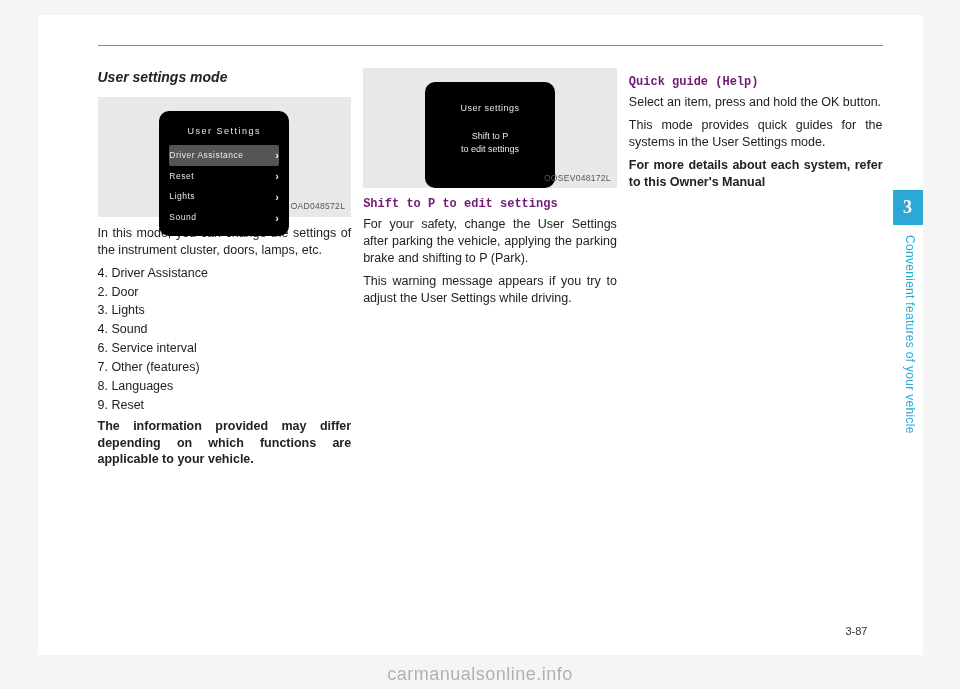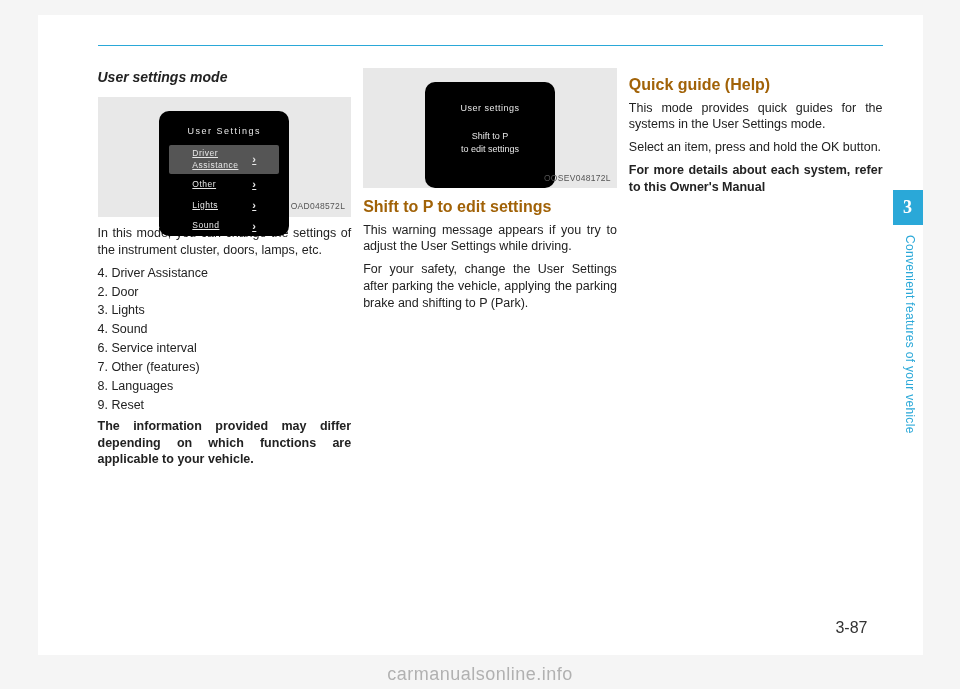--- a/index.html
+++ b/index.html
@@ -37,25 +37,25 @@
       line-height: 1.35;
       color: #222;
     }
     .section-title {
       font-style: italic;
       font-weight: bold;
       font-size: 14px;
       margin-bottom: 10px;
     }
     .subhead {
-      font-family: Liberation Sans, sans-serif;
-      font-weight: bold;
-      font-size: 16px;
+      font-family: Liberation Mono, monospace;
+      font-weight: bold;
+      font-size: 12px;
       margin: 6px 0 4px;
-      color: #a16207;
+      color: #701a75;
     }
     .para {
       text-align: justify;
       margin-bottom: 6px;
     }
     .list-item {
       margin-bottom: 2px;
     }
     .bold-para {
       font-weight: bold;
@@ -97,24 +97,23 @@
     .screen-title {
       text-align: center;
       letter-spacing: 1.5px;
       font-size: 9px;
       margin-bottom: 8px;
     }
     .menu-row {
       display: flex;
       justify-content: space-between;
       align-items: center;
-      padding: 3px 23px;
+      padding: 3px 0;
       font-size: 8.5px;
       letter-spacing: 0.5px;
-      text-decoration: underline;
     }
     .menu-row.sel {
       background: #555;
       border-radius: 2px;
     }
     .chev {
       font-size: 11px;
       font-weight: bold;
     }
     .screen2 {
@@ -157,21 +156,21 @@
       writing-mode: vertical-rl;
       color: #2aa8d8;
       font-size: 12px;
       letter-spacing: 0.3px;
       font-family: Arial, sans-serif;
     }
     .page-num {
       position: absolute;
       bottom: 18px;
       right: 55px;
-      font-size: 16px;
+      font-size: 11px;
       color: #333;
     }
     .watermark {
       position: absolute;
       bottom: 4px;
       left: 50%;
       transform: translateX(-50%);
       font-size: 18px;
       color: rgba(120,120,120,0.55);
       letter-spacing: 0.5px;
@@ -190,21 +189,21 @@
       <div class="section-title">User settings mode</div>
 
       <div class="figure">
         <div class="screen">
           <div class="screen-title">User Settings</div>
           <div class="menu-row sel">
             <span>Driver Assistance</span>
             <span class="chev">›</span>
           </div>
           <div class="menu-row">
-            <span>Other</span>
+            <span>Reset</span>
             <span class="chev">›</span>
           </div>
           <div class="menu-row">
             <span>Lights</span>
             <span class="chev">›</span>
           </div>
           <div class="menu-row">
             <span>Sound</span>
             <span class="chev">›</span>
           </div>
@@ -230,28 +229,28 @@
           <div class="screen2-title">User settings</div>
           <div class="screen2-msg">
             <span>Shift to P</span><br>
             <span>to edit settings</span>
           </div>
         </div>
         <div class="fig-caption">OOSEV048172L</div>
       </div>
 
       <div class="subhead">Shift to P to edit settings</div>
+      <div class="para">For your safety, change the User Settings after parking the vehicle, applying the parking brake and shifting to P (Park).</div>
       <div class="para">This warning message appears if you try to adjust the User Settings while driving.</div>
-      <div class="para">For your safety, change the User Settings after parking the vehicle, applying the parking brake and shifting to P (Park).</div>
     </div>
 
     <div class="col">
       <div class="subhead">Quick guide (Help)</div>
+      <div class="para">Select an item, press and hold the OK button.</div>
       <div class="para">This mode provides quick guides for the systems in the User Settings mode.</div>
-      <div class="para">Select an item, press and hold the OK button.</div>
       <div class="bold-para" style="margin-top:0">For more details about each system, refer to this Owner's Manual</div>
     </div>
 
   </div>
 
   <div class="side-tab">
     <div class="side-tab-num">3</div>
   </div>
   <div class="side-label">Convenient features of your vehicle</div>
 

